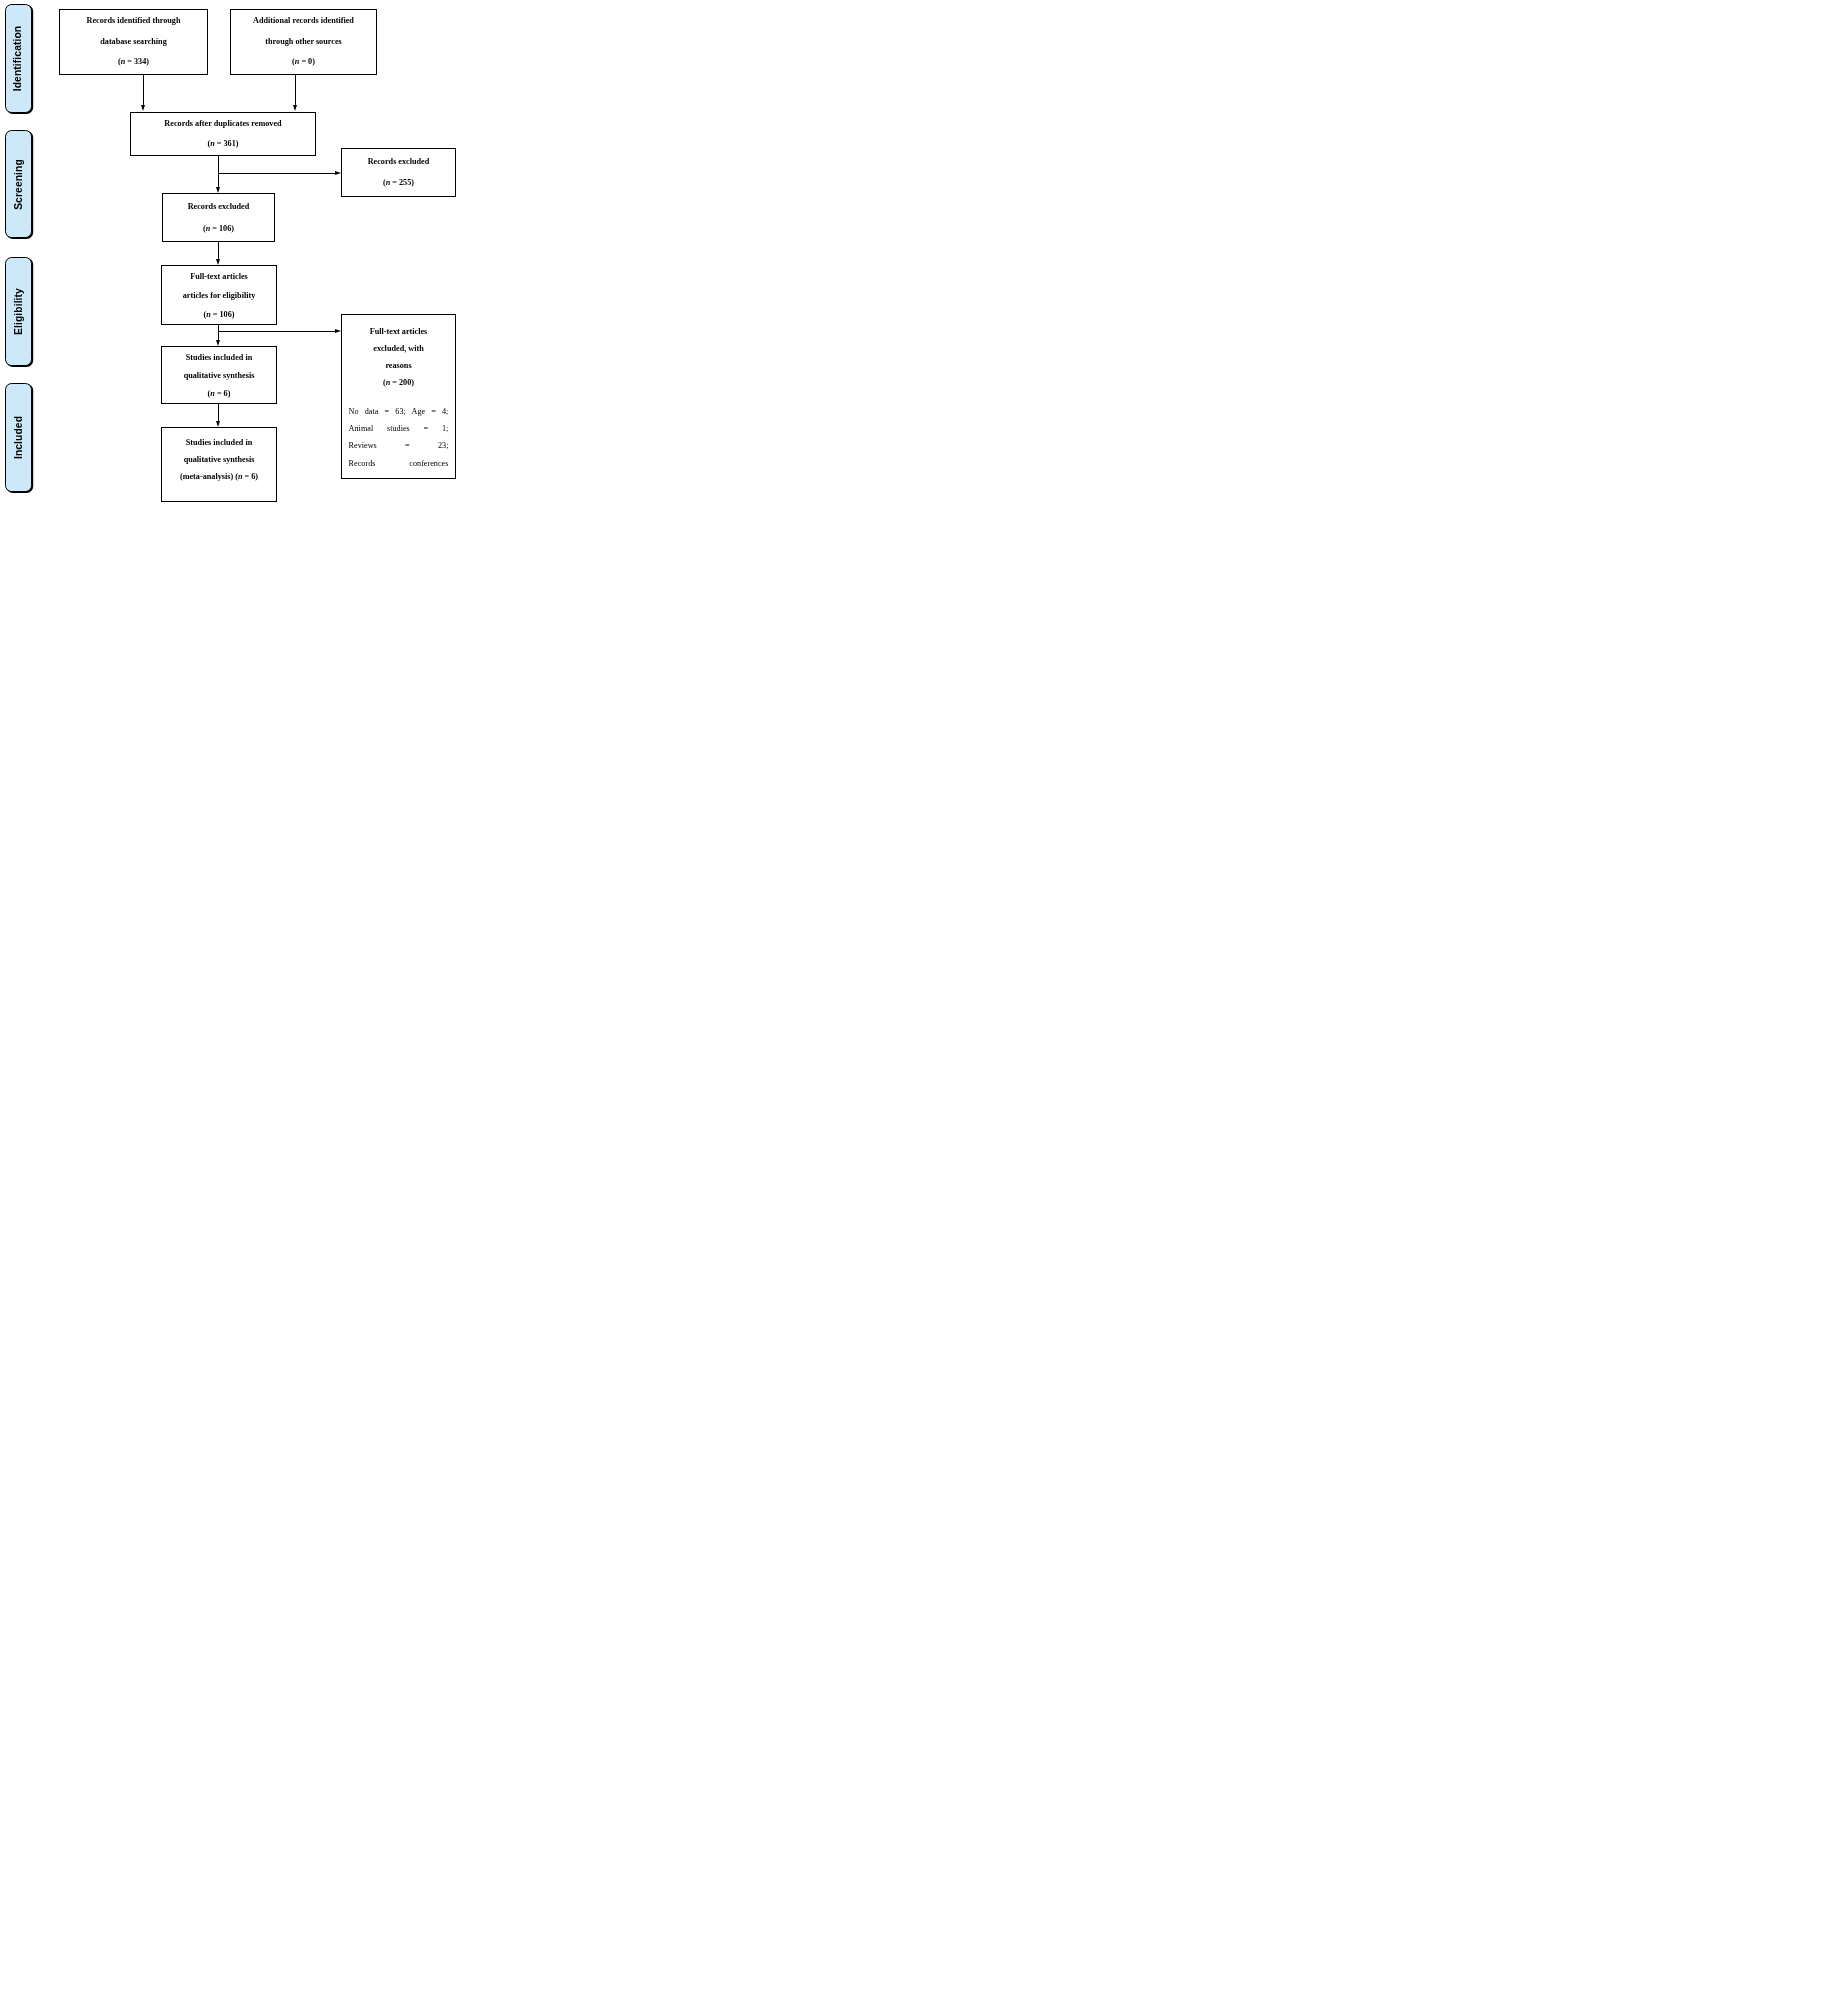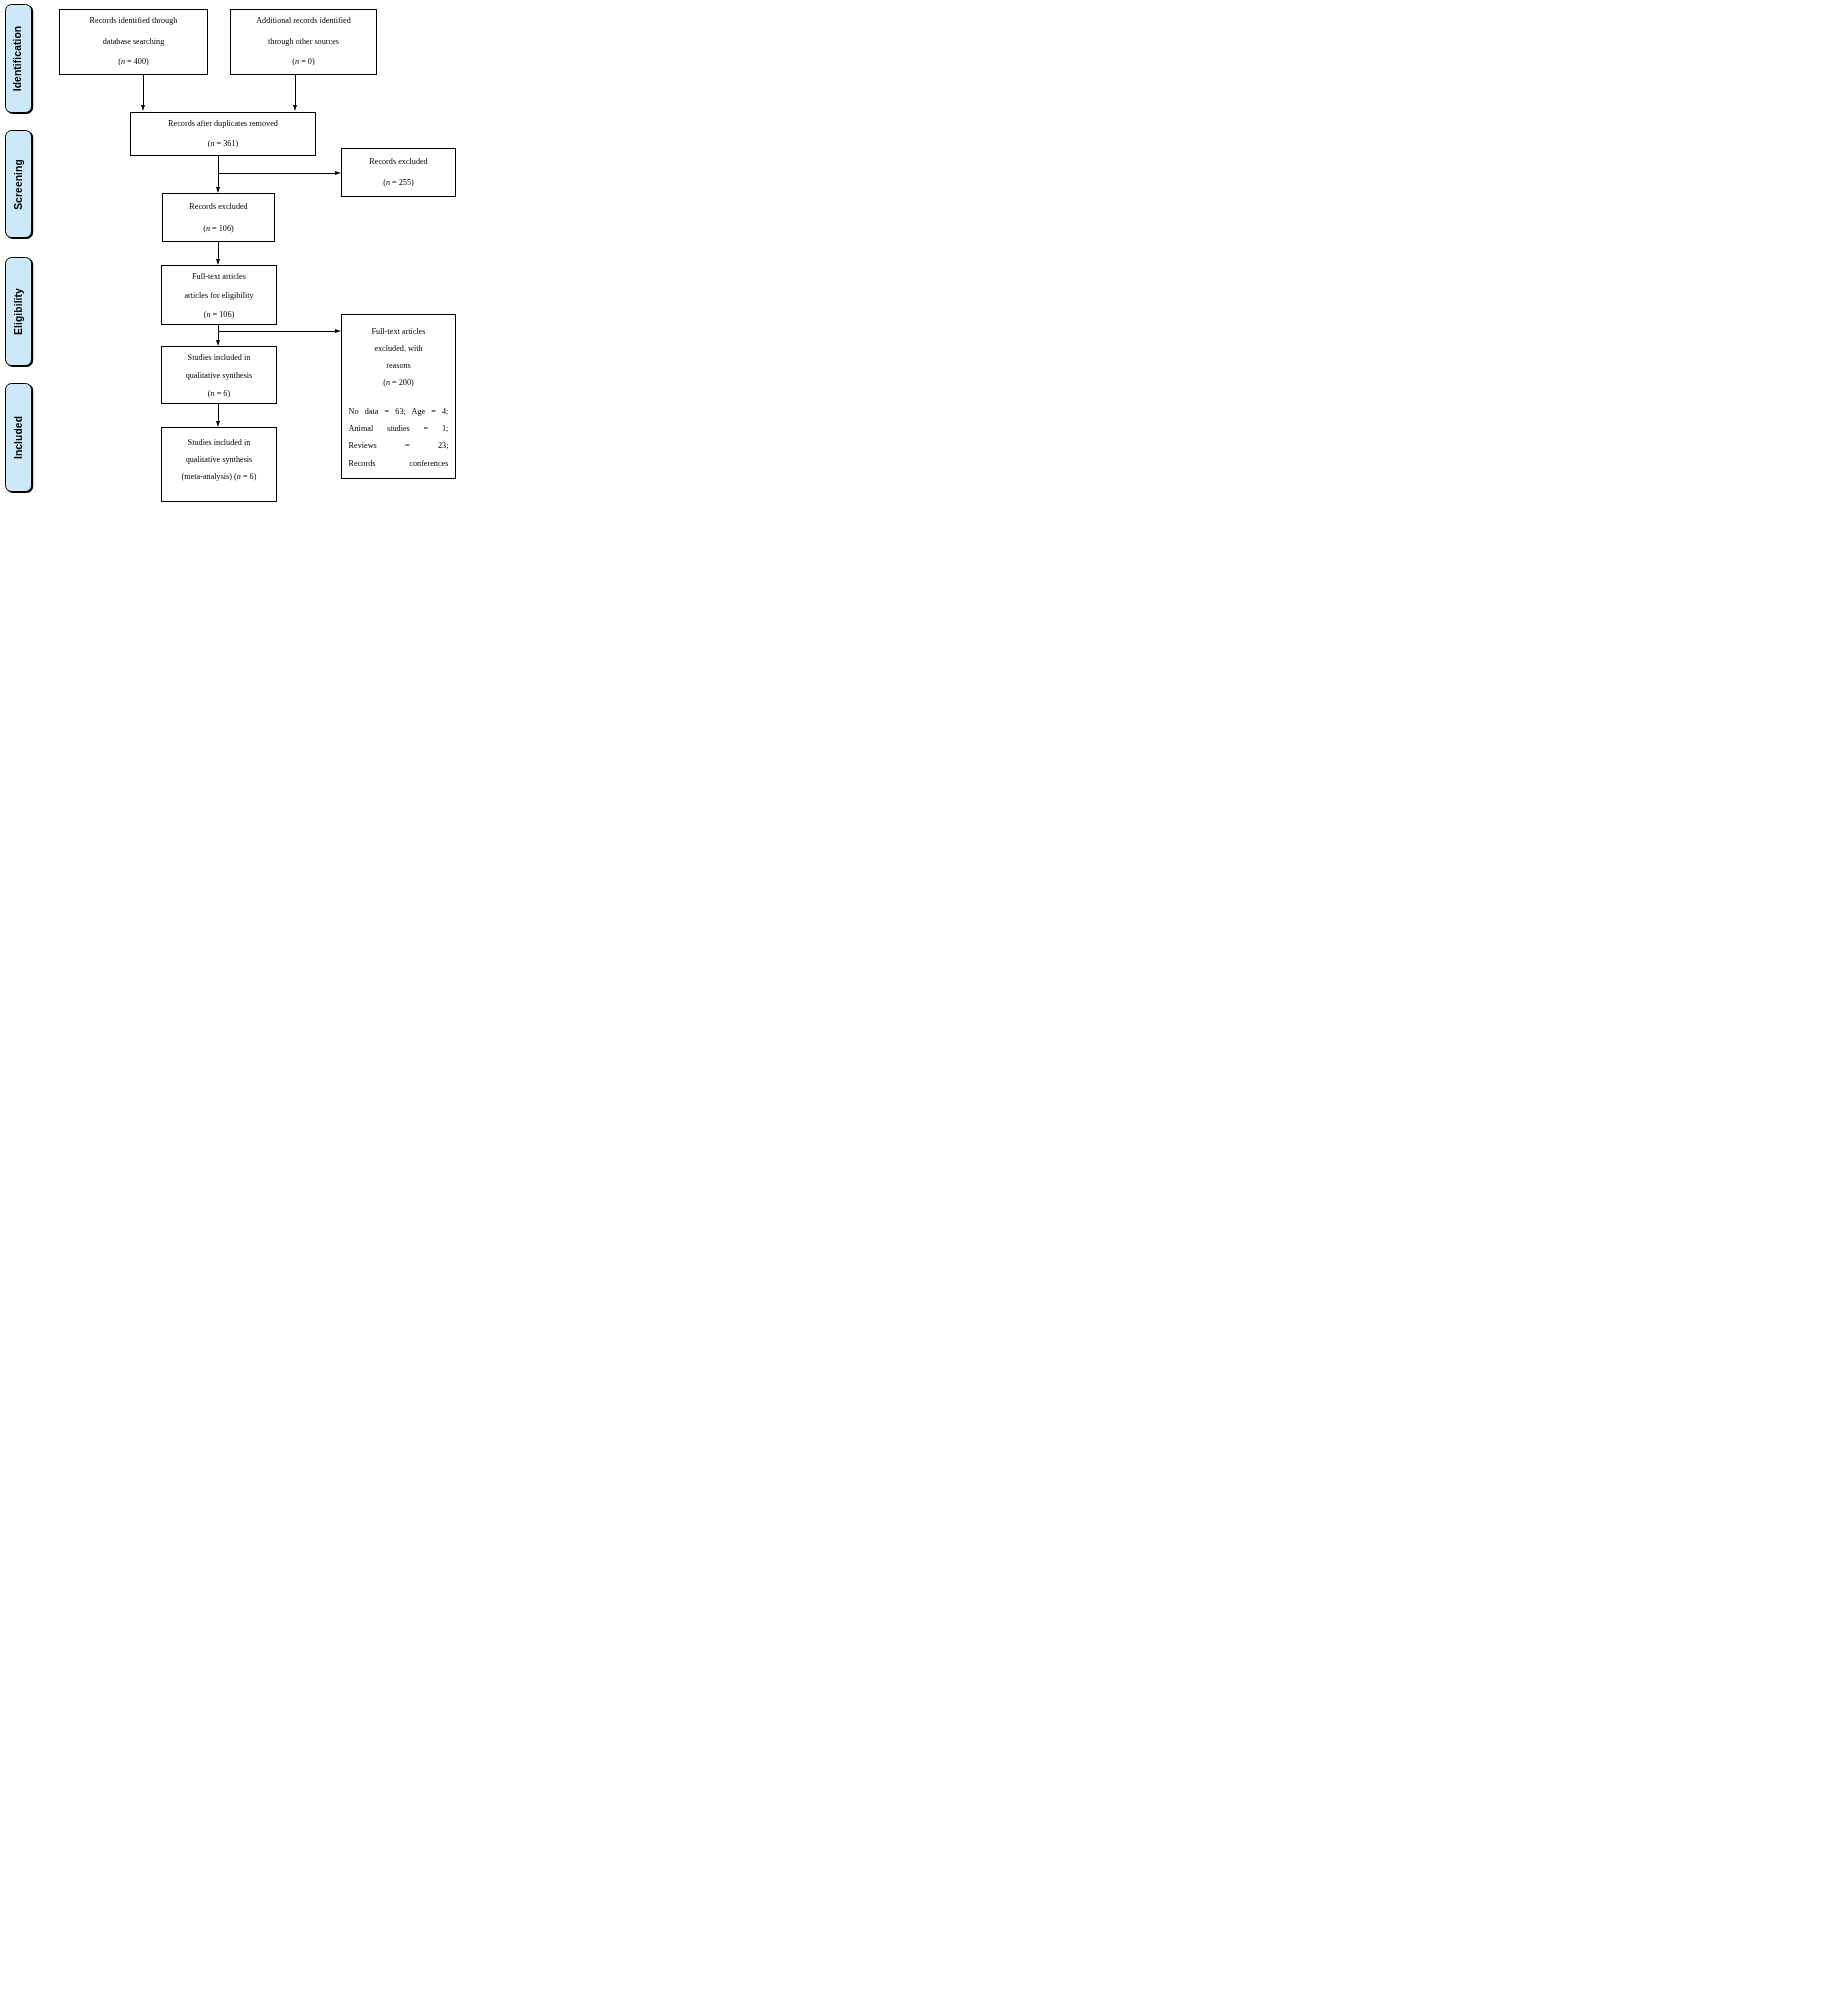--- a/index.html
+++ b/index.html
@@ -25,21 +25,21 @@
   .stage-eligibility    { top:257px; height:107px; }
   .stage-included       { top:383px; height:107px; }
 
   
   .box {
     position:absolute; background:#fff; border:1.2px solid var(--stroke);
     box-sizing:border-box; display:flex; flex-direction:column;
     align-items:center; justify-content:center; text-align:center;
     font-size:8.2px;
   }
-  .line { width:100%; }
+  .line { width:100%;font-weight:bold; }
   .nvar { font-style:italic; }
 
   .box-identified   { left:59px; top:9px;  width:149px; height:66px; }
   .box-identified .line   { line-height:20.6px; }
   .box-additional   { left:230px; top:9px;  width:147px; height:66px; }
   .box-additional .line   { line-height:20.6px; }
   .box-duplicates   { left:130px; top:112px; width:186px; height:44px;  }
   .box-duplicates .line   { line-height:19.7px; }
   .box-excluded     { left:341px; top:148px; width:115px; height:49px; }
   .box-excluded .line     { line-height:20.6px; }
@@ -84,21 +84,21 @@
   <div class="stage stage-eligibility">
     <span>Eligibility</span>
   </div>
   <div class="stage stage-included">
     <span>Included</span>
   </div>
 
   <div class="box box-identified">
     <div class="line">Records identified through</div>
     <div class="line">database searching</div>
-    <div class="line"><span>(</span><span class="nvar">n</span><span> = 400)</span></div>
+    <div class="line"><span>(</span><span class="nvar">n</span><span> = 334)</span></div>
   </div>
 
   <div class="box box-additional">
     <div class="line">Additional records identified</div>
     <div class="line">through other sources</div>
     <div class="line"><span>(</span><span class="nvar">n</span><span> = 0)</span></div>
   </div>
 
   <div class="box box-duplicates">
     <div class="line">Records after duplicates removed</div>

